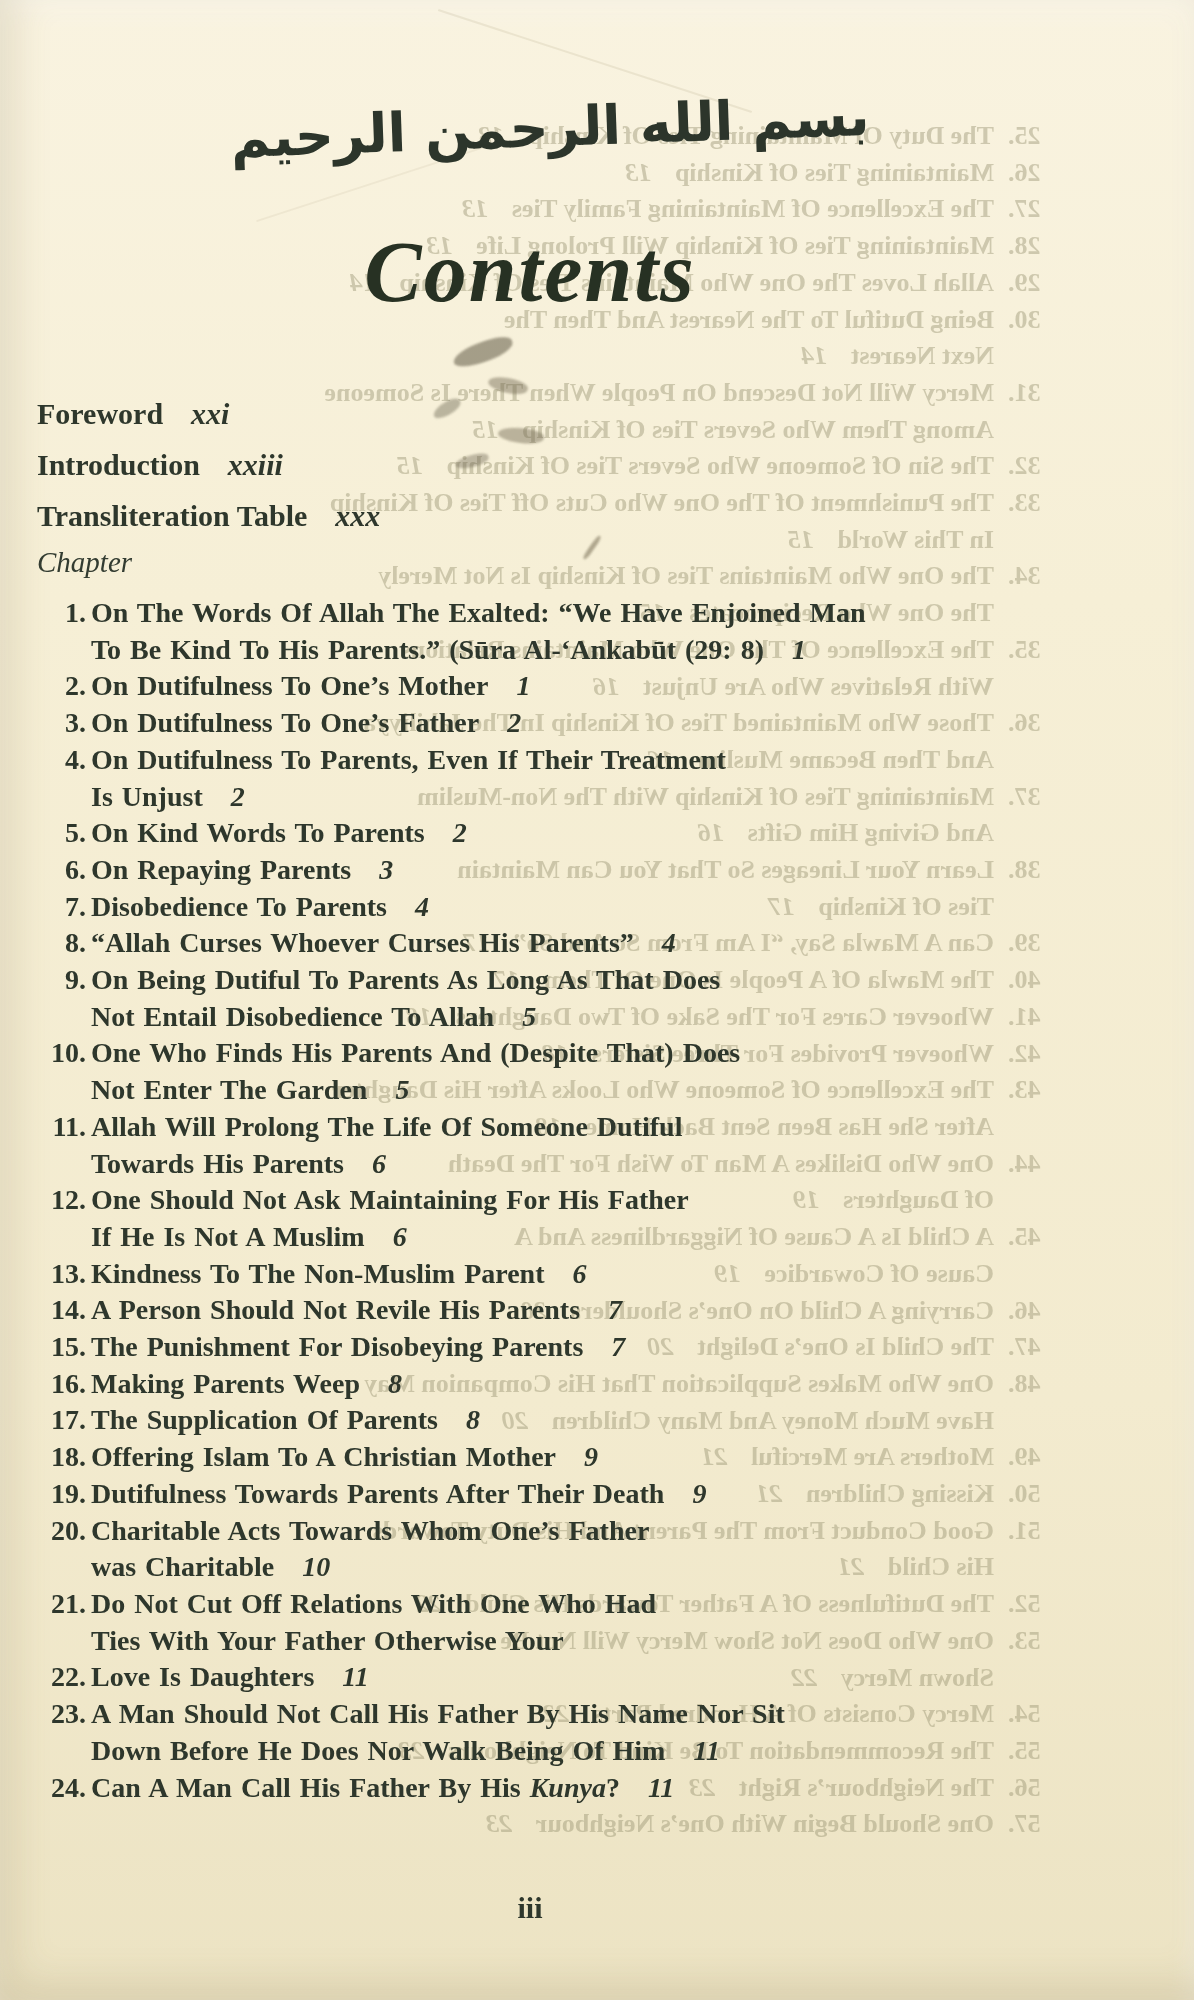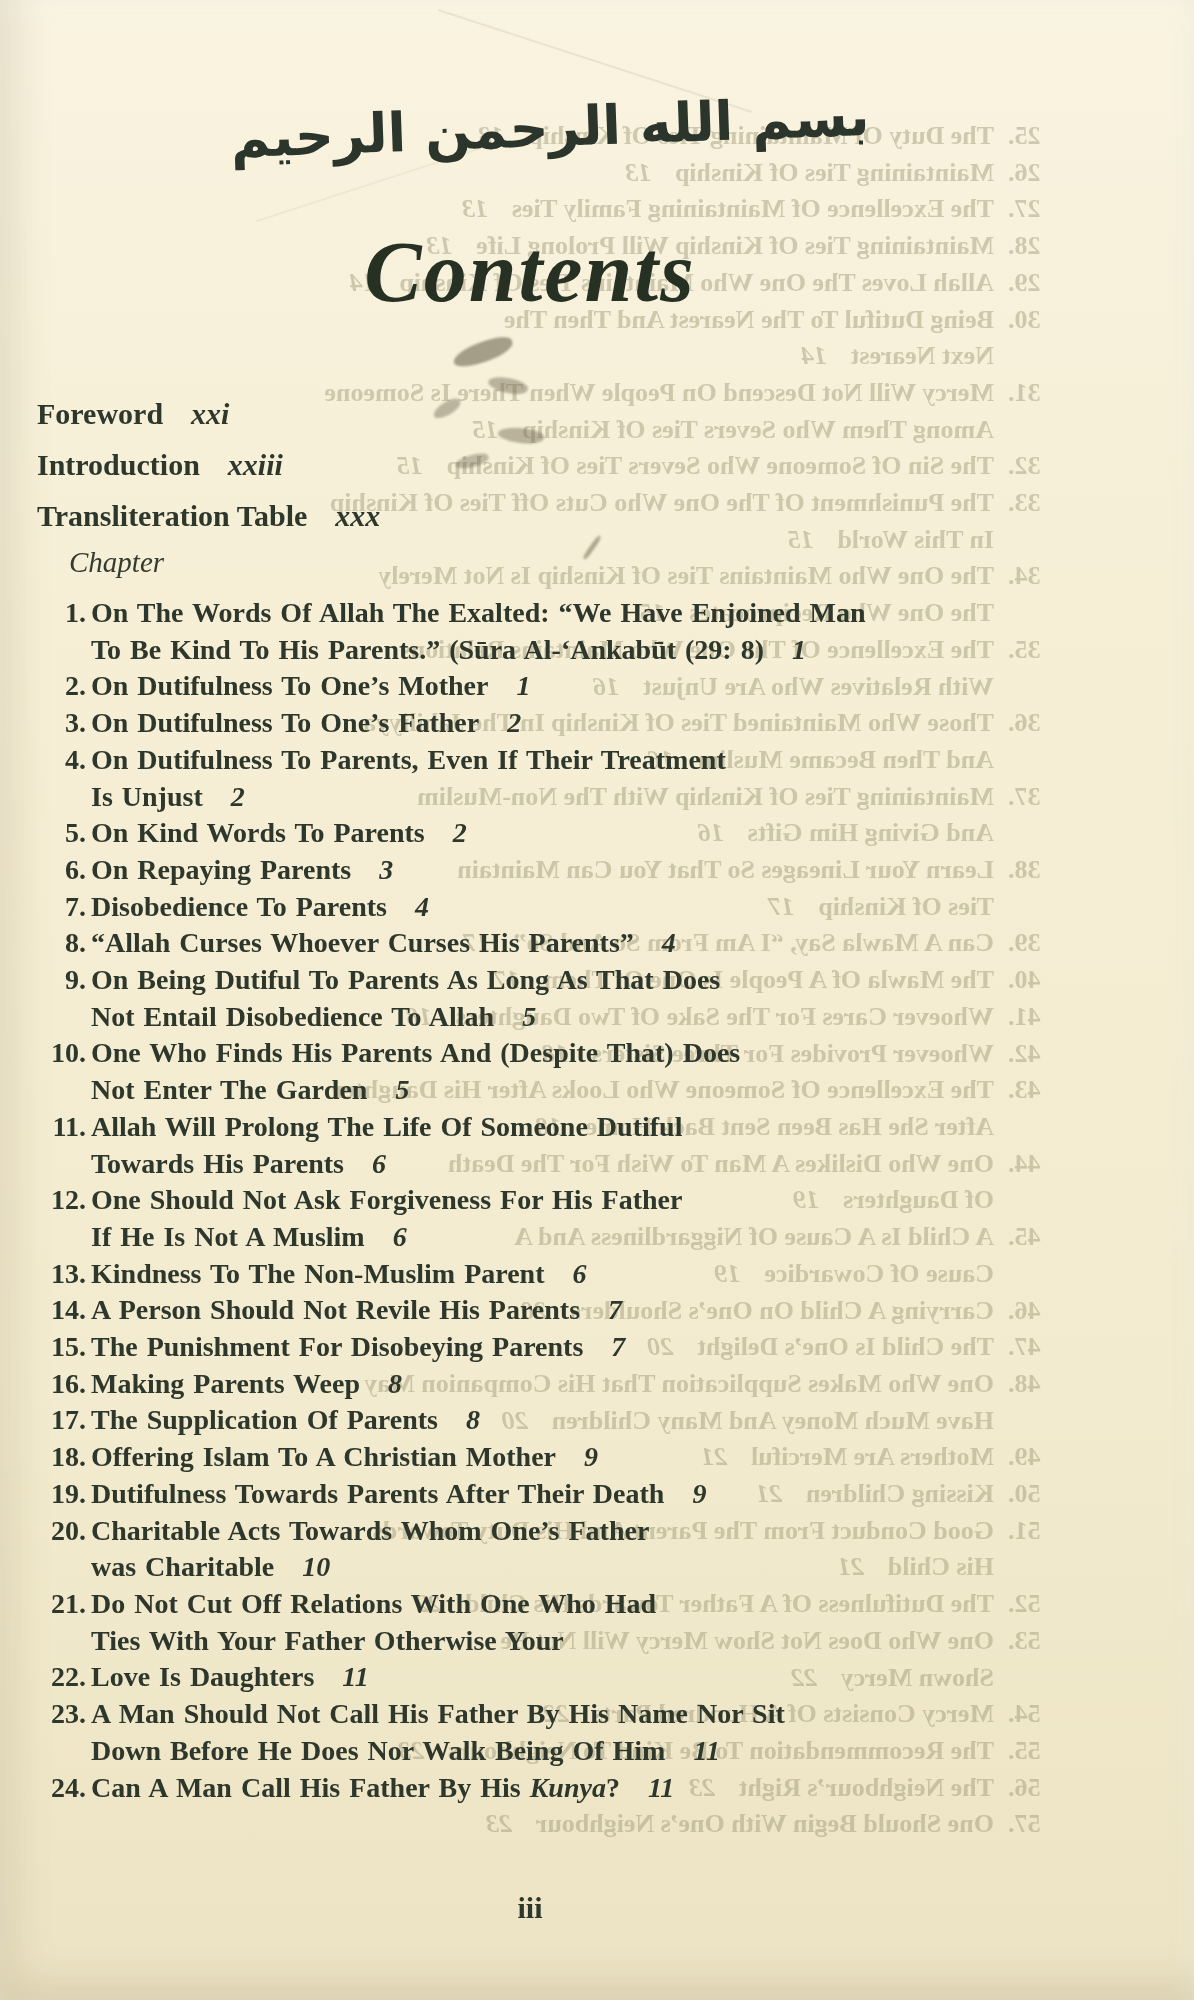--- a/index.html
+++ b/index.html
@@ -45,21 +45,21 @@
     position:absolute;top:222px;left:0;width:100%;
     text-align:center;transform:translateX(-67px);
     font-style:italic;font-weight:600;
     font-size:86px;letter-spacing:2px;color:#273123;
   }
   .front-matter{position:absolute;left:37px;top:388px;}
   .fm-row{font-weight:700;font-size:30px;line-height:51px;}
   .fm-page{font-style:italic;font-weight:600;margin-left:28px;}
   .chapter{
     position:absolute;left:37px;top:546px;
-    font-style:italic;font-size:29px;font-weight:400;color:#333c31;margin-left:32px;
+    font-style:italic;font-size:29px;font-weight:400;color:#333c31;
   }
   .toc{position:absolute;left:40px;top:595px;width:1120px;}
   .toc-item{display:flex;}
   .toc-num{flex:0 0 46px;width:46px;text-align:right;font-weight:700;font-size:28px;line-height:36.7px;}
   .toc-body{margin-left:5px;}
   .toc-line{font-weight:700;font-size:28px;line-height:36.7px;word-spacing:2px;white-space:nowrap;}
   .toc-line .it{font-style:italic;}
   .pgnum{font-style:italic;font-weight:600;margin-left:28px;}
   .folio{
     position:absolute;top:1891px;left:0;width:100%;
@@ -359,21 +359,21 @@
       <div class="toc-item">
         <div class="toc-num">11.</div>
         <div class="toc-body">
           <div class="toc-line"><span>Allah Will Prolong The Life Of Someone Dutiful</span></div>
           <div class="toc-line"><span>Towards His Parents</span><span class="pgnum">6</span></div>
         </div>
       </div>
       <div class="toc-item">
         <div class="toc-num">12.</div>
         <div class="toc-body">
-          <div class="toc-line"><span>One Should Not Ask Forgiveness For His Father</span></div>
+          <div class="toc-line"><span>One Should Not Ask Maintaining For His Father</span></div>
           <div class="toc-line"><span>If He Is Not A Muslim</span><span class="pgnum">6</span></div>
         </div>
       </div>
       <div class="toc-item">
         <div class="toc-num">13.</div>
         <div class="toc-body">
           <div class="toc-line"><span>Kindness To The Non-Muslim Parent</span><span class="pgnum">6</span></div>
         </div>
       </div>
       <div class="toc-item">

